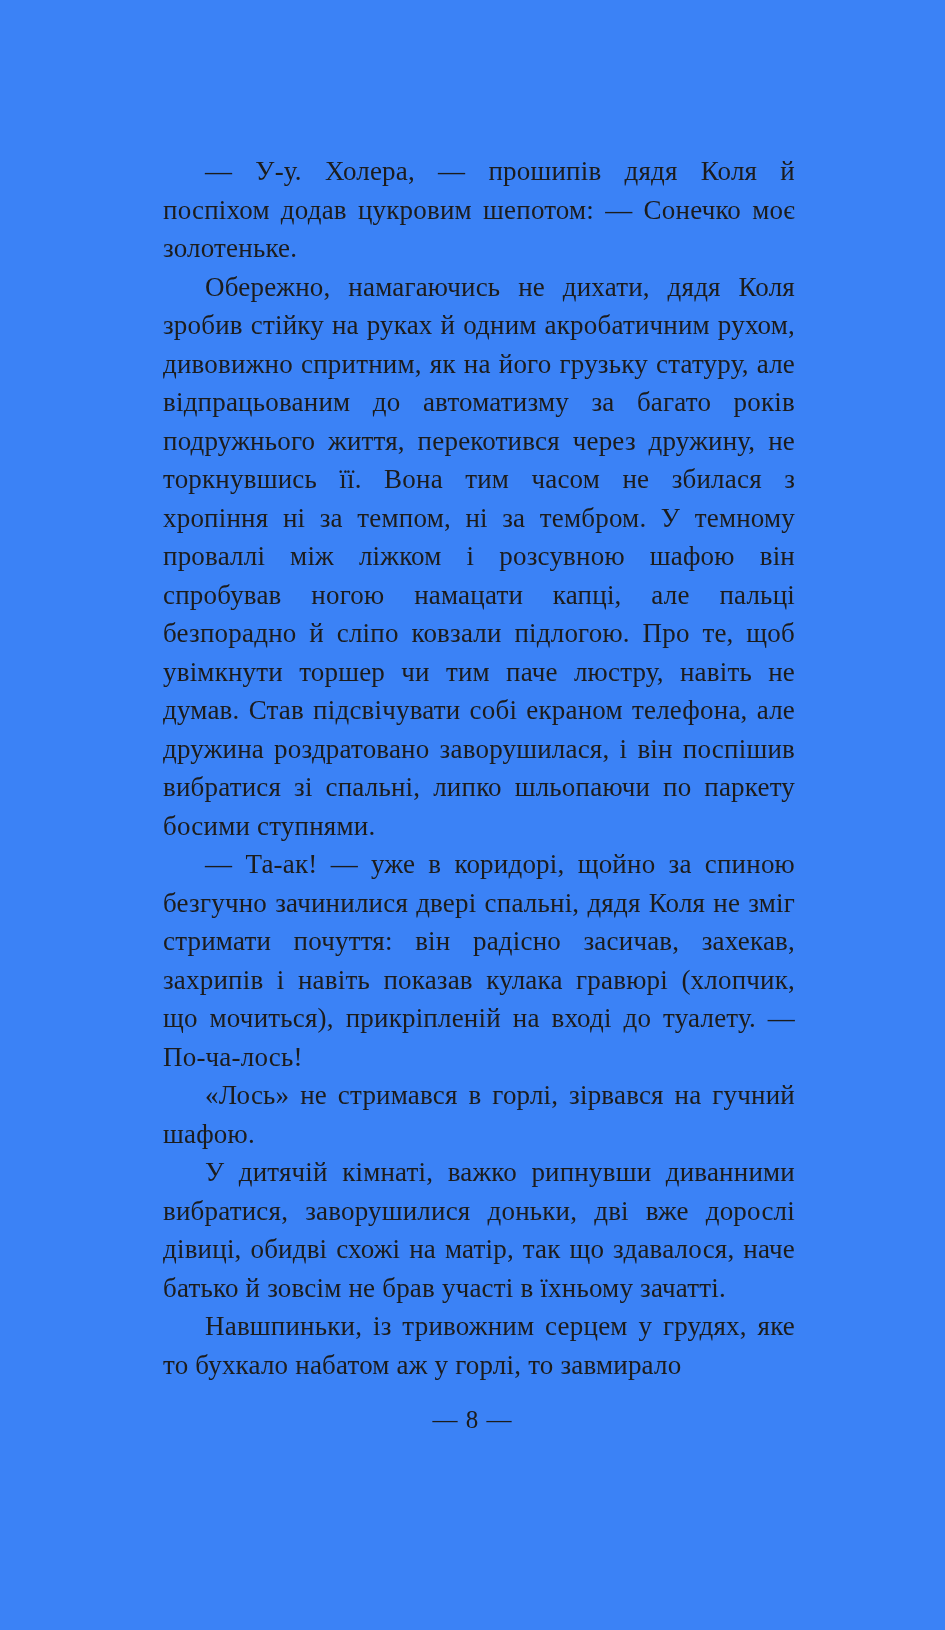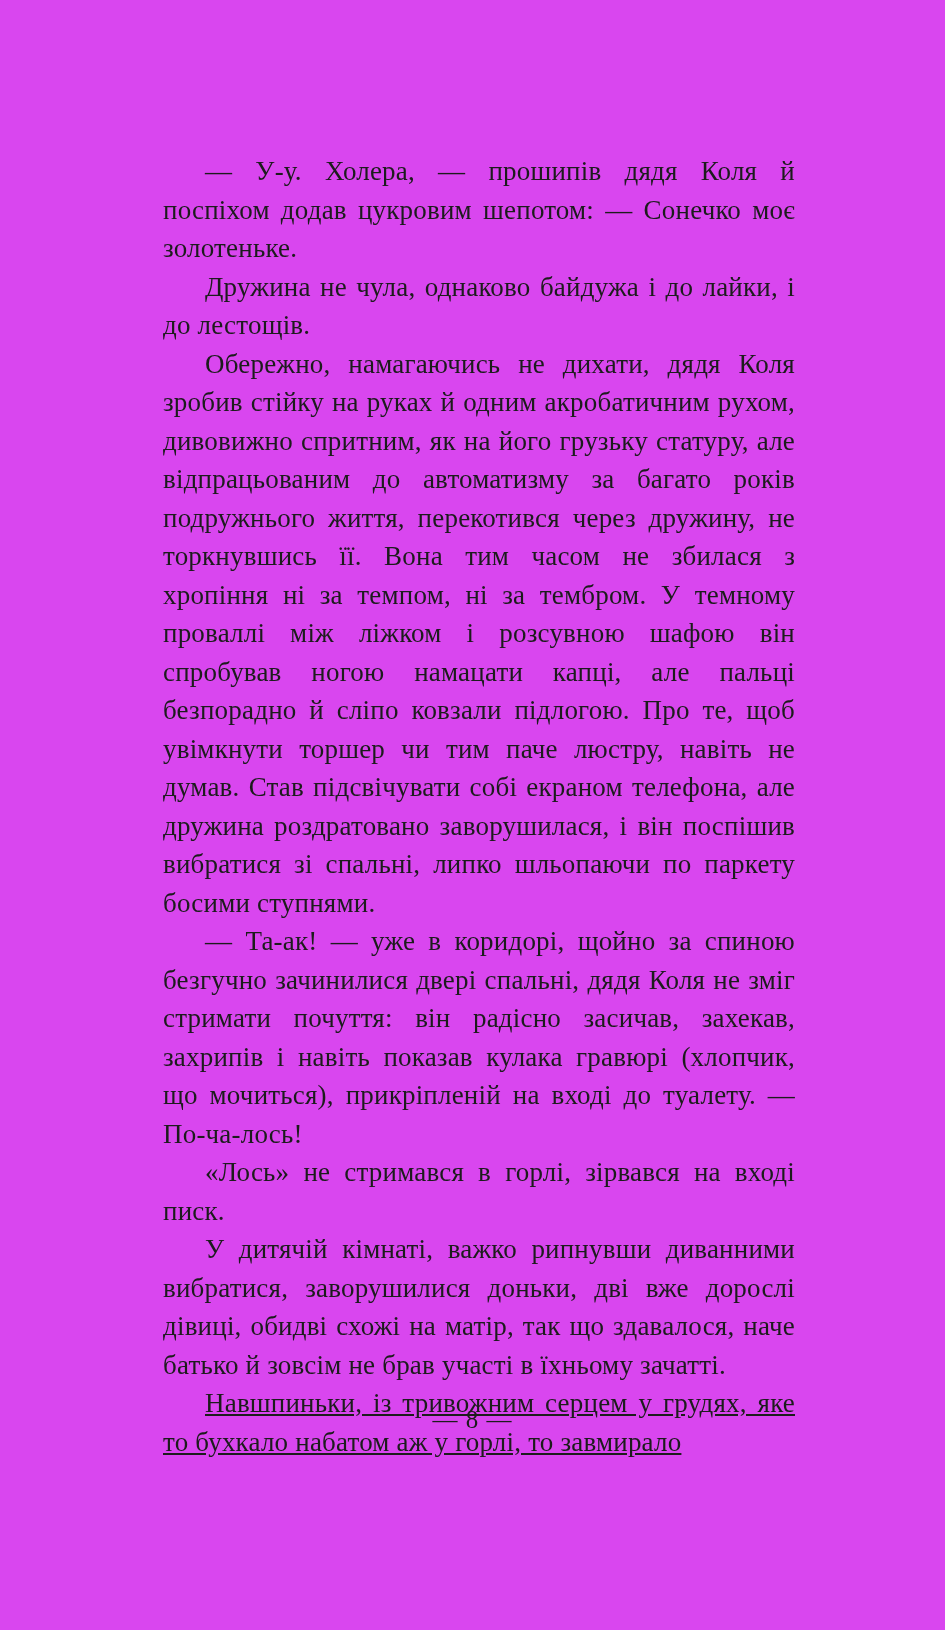--- a/index.html
+++ b/index.html
@@ -5,54 +5,53 @@
   html, body { margin: 0; padding: 0; }
   body {
     width: 945px;
     height: 1630px;
     background: #ffffff;
     font-family: "Liberation Serif", "DejaVu Serif", serif;
     color: #1c1c1c;
     position: relative;
     overflow: hidden;
   }
-  .book-page { position: absolute; inset: 0; background: #d946ef; }
+  .book-page { position: absolute; inset: 0; background: #3b82f6; }
   .text-block {
     position: absolute;
     left: 163px;
     top: 152px;
     width: 632px;
   }
   .text-block p {
     margin: 0;
     font-size: 27px;
     line-height: 38.5px;
     text-align: justify;
     text-indent: 42px;
     letter-spacing: 0.2px;
   }
-  .section-start { margin-top: 42px; text-decoration: underline; }
+  .section-start { margin-top: 42px; }
   .page-number {
     position: absolute;
     top: 1406px;
     left: 0;
     width: 100%;
     text-align: center;
     font-size: 25px;
     letter-spacing: 1px;
     color: #1c1c1c;
   }
 </style>
 </head>
 <body>
 
 <div class="book-page">
   <div class="text-block">
     <p>— У-у. Холера, — прошипів дядя Коля й поспіхом додав цукровим шепотом: — Сонечко моє золотеньке.</p>
-    <p>Дружина не чула, однаково байдужа і до лайки, і до лестощів.</p>
     <p>Обережно, намагаючись не дихати, дядя Коля зробив стійку на руках й одним акробатичним рухом, дивовижно спритним, як на його грузьку статуру, але відпрацьованим до автоматизму за багато років подружнього життя, перекотився через дружину, не торкнувшись її. Вона тим часом не збилася з хропіння ні за темпом, ні за тембром. У темному проваллі між ліжком і розсувною шафою він спробував ногою намацати капці, але пальці безпорадно й сліпо ковзали підлогою. Про те, щоб увімкнути торшер чи тим паче люстру, навіть не думав. Став підсвічувати собі екраном телефона, але дружина роздратовано заворушилася, і він поспішив вибратися зі спальні, липко шльопаючи по паркету босими ступнями.</p>
     <p>— Та-ак! — уже в коридорі, щойно за спиною безгучно зачинилися двері спальні, дядя Коля не зміг стримати почуття: він радісно засичав, захекав, захрипів і навіть показав кулака гравюрі (хлопчик, що мочиться), прикріпленій на вході до туалету. — По-ча-лось!</p>
-    <p>«Лось» не стримався в горлі, зірвався на вході писк.</p>
+    <p>«Лось» не стримався в горлі, зірвався на гучний шафою.</p>
     <p>У дитячій кімнаті, важко рипнувши диванними вибратися, заворушилися доньки, дві вже дорослі дівиці, обидві схожі на матір, так що здавалося, наче батько й зовсім не брав участі в їхньому зачатті.</p>
     <p class="section-start">Навшпиньки, із тривожним серцем у грудях, яке то бухкало набатом аж у горлі, то завмирало</p>
   </div>
   <div class="page-number">— 8 —</div>
 </div>
 
 </body></html>

